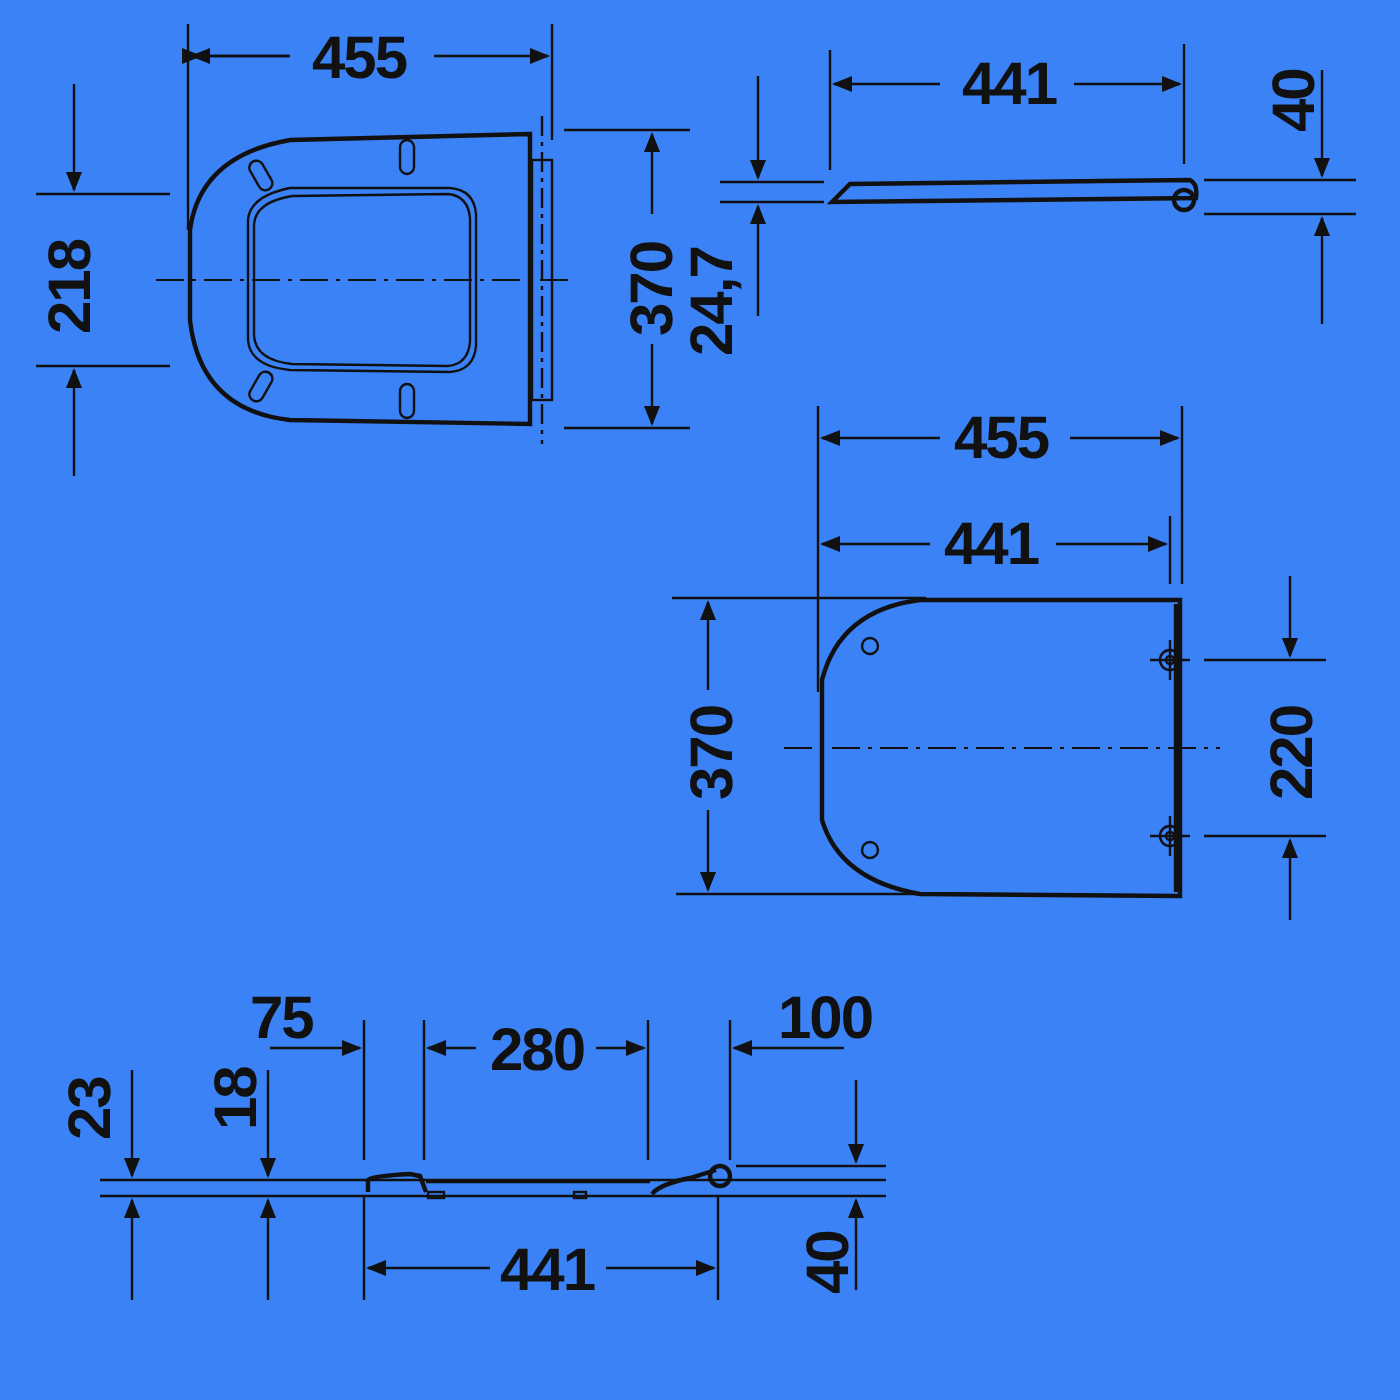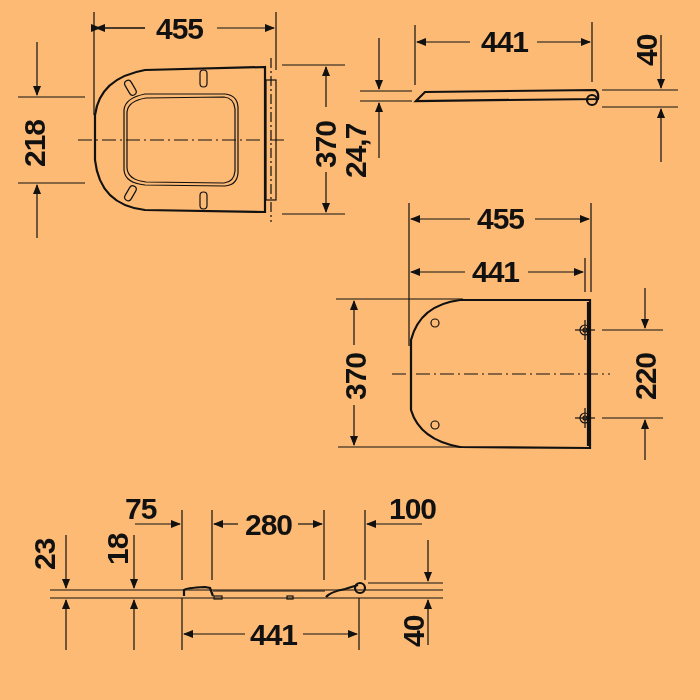--- a/index.html
+++ b/index.html
@@ -1,16 +1,16 @@
 <!DOCTYPE html>
 <html><head>
 <meta charset="utf-8">
 <style>
   html,body{margin:0;padding:0;background:#fff;}
-  #canvas{position:relative;width:700px;height:700px;overflow:hidden;background:#fdba74;}
+  #canvas{position:relative;width:700px;height:700px;overflow:hidden;background:#3b82f6;}
   svg{position:absolute;left:0;top:0;}
   .dim{font-family:"Liberation Sans","DejaVu Sans",sans-serif;font-weight:bold;font-size:30px;fill:#111;letter-spacing:-1px;}
   .ln{stroke:#111;stroke-width:1.2;fill:none;}
   .thick{stroke:#111;stroke-width:2.2;fill:none;}
   .center{stroke:#111;stroke-width:1;fill:none;stroke-dasharray:14 4 2 4;}
   .fill{fill:#111;}
 </style>
 </head>
 <body>
 

